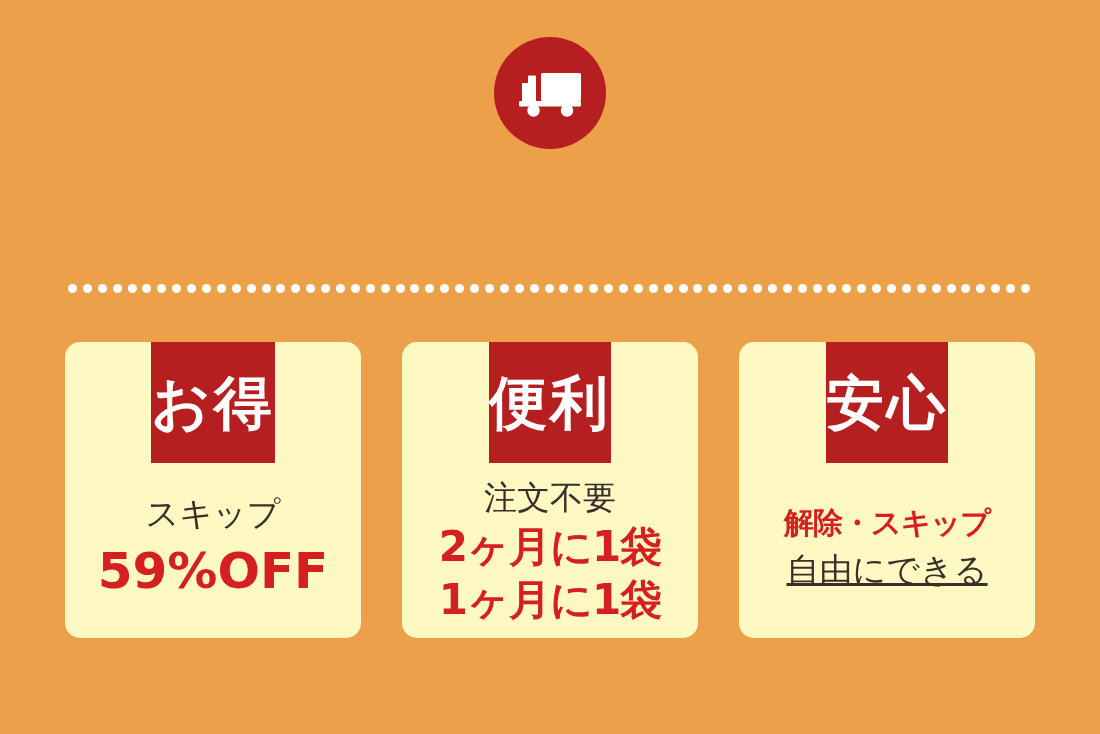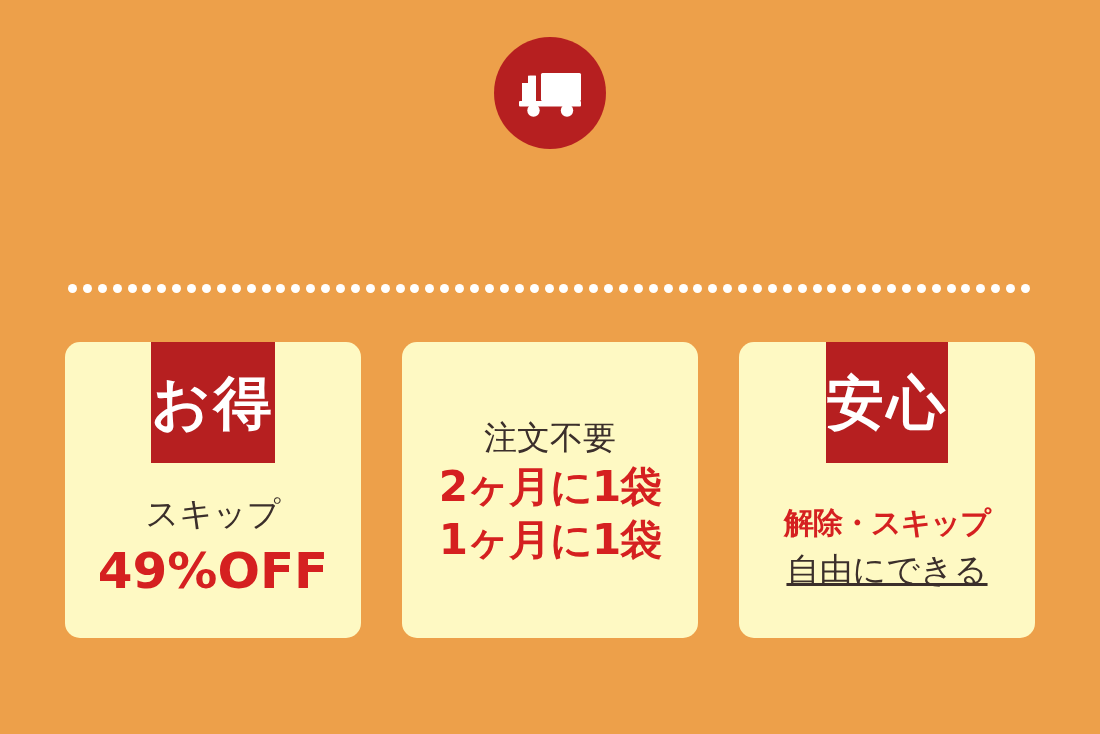--- a/index.html
+++ b/index.html
@@ -243,25 +243,26 @@
       <span class="dot" style="background: rgb(255, 255, 255);"></span>
       <span class="dot" style="background: rgb(255, 255, 255);"></span>
     </div>
 
   <div id="cards">
 
     <div class="card" id="card-otoku">
       <div class="card-head">お得</div>
       <div class="card-body">
         <div class="line dark">スキップ</div>
-        <div class="line red">49%OFF</div>
+        <div class="line red">59%OFF</div>
       </div>
     </div>
 
     <div class="card" id="card-benri">
+      <div class="card-head">便利</div>
       <div class="card-body">
         <div class="line dark">注文不要</div>
         <div class="line red">2ヶ月に1袋</div>
         <div class="line red">1ヶ月に1袋</div>
       </div>
     </div>
 
     <div class="card" id="card-anshin">
       <div class="card-head">安心</div>
       <div class="card-body">

